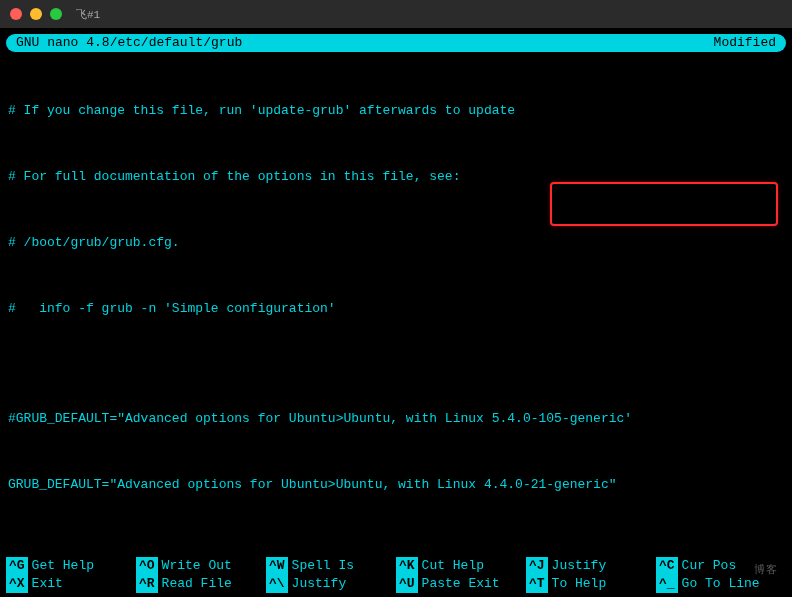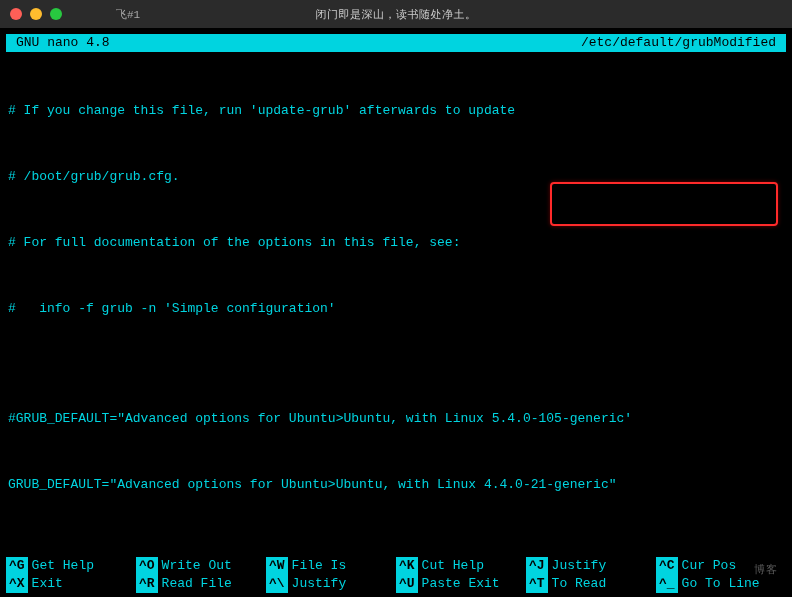--- a/index.html
+++ b/index.html
@@ -12,21 +12,20 @@
     overflow: hidden;
     position: relative;
   }
   .titlebar {
     height: 28px;
     background: #2b2b2b;
     display: flex;
     align-items: center;
     padding: 0 10px;
     position: relative;
-    gap: 40px;
   }
   .traffic { display: flex; gap: 8px; }
   .dot { width: 12px; height: 12px; border-radius: 50%; }
   .dot.red { background: #ff5f57; }
   .dot.yellow { background: #febc2e; }
   .dot.green { background: #28c840; }
   .tab-label {
     color: #aaa;
     font-size: 11px;
     margin-left: 14px;
@@ -41,23 +40,24 @@
   }
   .nano-header {
     background: #00d4e0;
     color: #000;
     display: flex;
     height: 18px;
     line-height: 18px;
     font-weight: 500;
     padding: 0 4px;
     margin: 6px 6px 2px 6px;
+    border-radius: 9px;
   }
   .nano-header .left { flex: 0 0 auto; padding-left: 6px; }
-  .nano-header .mid { flex: 1; text-align: right; }
+  .nano-header .mid { flex: 1; text-align: left; }
   .nano-header .right { flex: 0 0 auto; padding-right: 6px; font-family: Liberation Mono, monospace; }
   .editor {
     color: #00d4e0;
     padding: 2px 8px;
     line-height: 22px;
     position: relative;
     white-space: pre;
   }
   .editor .line { display: block; }
   .highlight-box {
@@ -102,33 +102,32 @@
 </head>
 <body>
 
 <div class="titlebar">
   <div class="traffic">
     <div class="dot red"></div>
     <div class="dot yellow"></div>
     <div class="dot green"></div>
   </div>
   <span class="tab-label">飞#1</span>
-  <span class="center-text">闭门即是深山，读书随处净土。</span>
 </div>
 
 <div class="nano-header">
   <span class="left">GNU nano 4.8</span>
   <span class="mid">/etc/default/grub</span>
   <span class="right">Modified</span>
 </div>
 
 <div class="editor">
   <span class="line"># If you change this file, run 'update-grub' afterwards to update</span>
+  <span class="line"># For full documentation of the options in this file, see:</span>
   <span class="line"># /boot/grub/grub.cfg.</span>
-  <span class="line"># For full documentation of the options in this file, see:</span>
   <span class="line">#   info -f grub -n 'Simple configuration'</span>
   <span class="line"></span>
   <span class="line">#GRUB_DEFAULT="Advanced options for Ubuntu&gt;Ubuntu, with Linux 5.4.0-105-generic'</span>
   <span class="line">GRUB_DEFAULT="Advanced options for Ubuntu&gt;Ubuntu, with Linux 4.4.0-21-generic"</span>
   
   
   
   
   
   <span class="line"></span>
@@ -147,21 +146,21 @@
     <div class="sc-item">
       <span class="key">^G</span>
       <span>Get Help</span>
     </div>
     <div class="sc-item">
       <span class="key">^O</span>
       <span>Write Out</span>
     </div>
     <div class="sc-item">
       <span class="key">^W</span>
-      <span>File Is</span>
+      <span>Spell Is</span>
     </div>
     <div class="sc-item">
       <span class="key">^K</span>
       <span>Cut Help</span>
     </div>
     <div class="sc-item">
       <span class="key">^J</span>
       <span>Justify</span>
     </div>
     <div class="sc-item">
@@ -181,21 +180,21 @@
     <div class="sc-item">
       <span class="key">^\</span>
       <span>Justify</span>
     </div>
     <div class="sc-item">
       <span class="key">^U</span>
       <span>Paste Exit</span>
     </div>
     <div class="sc-item">
       <span class="key">^T</span>
-      <span>To Read</span>
+      <span>To Help</span>
     </div>
     <div class="sc-item">
       <span class="key">^_</span>
       <span>Go To Line</span>
     </div>
   </div>
 </div>
 
 <div class="watermark">博客</div>
 

